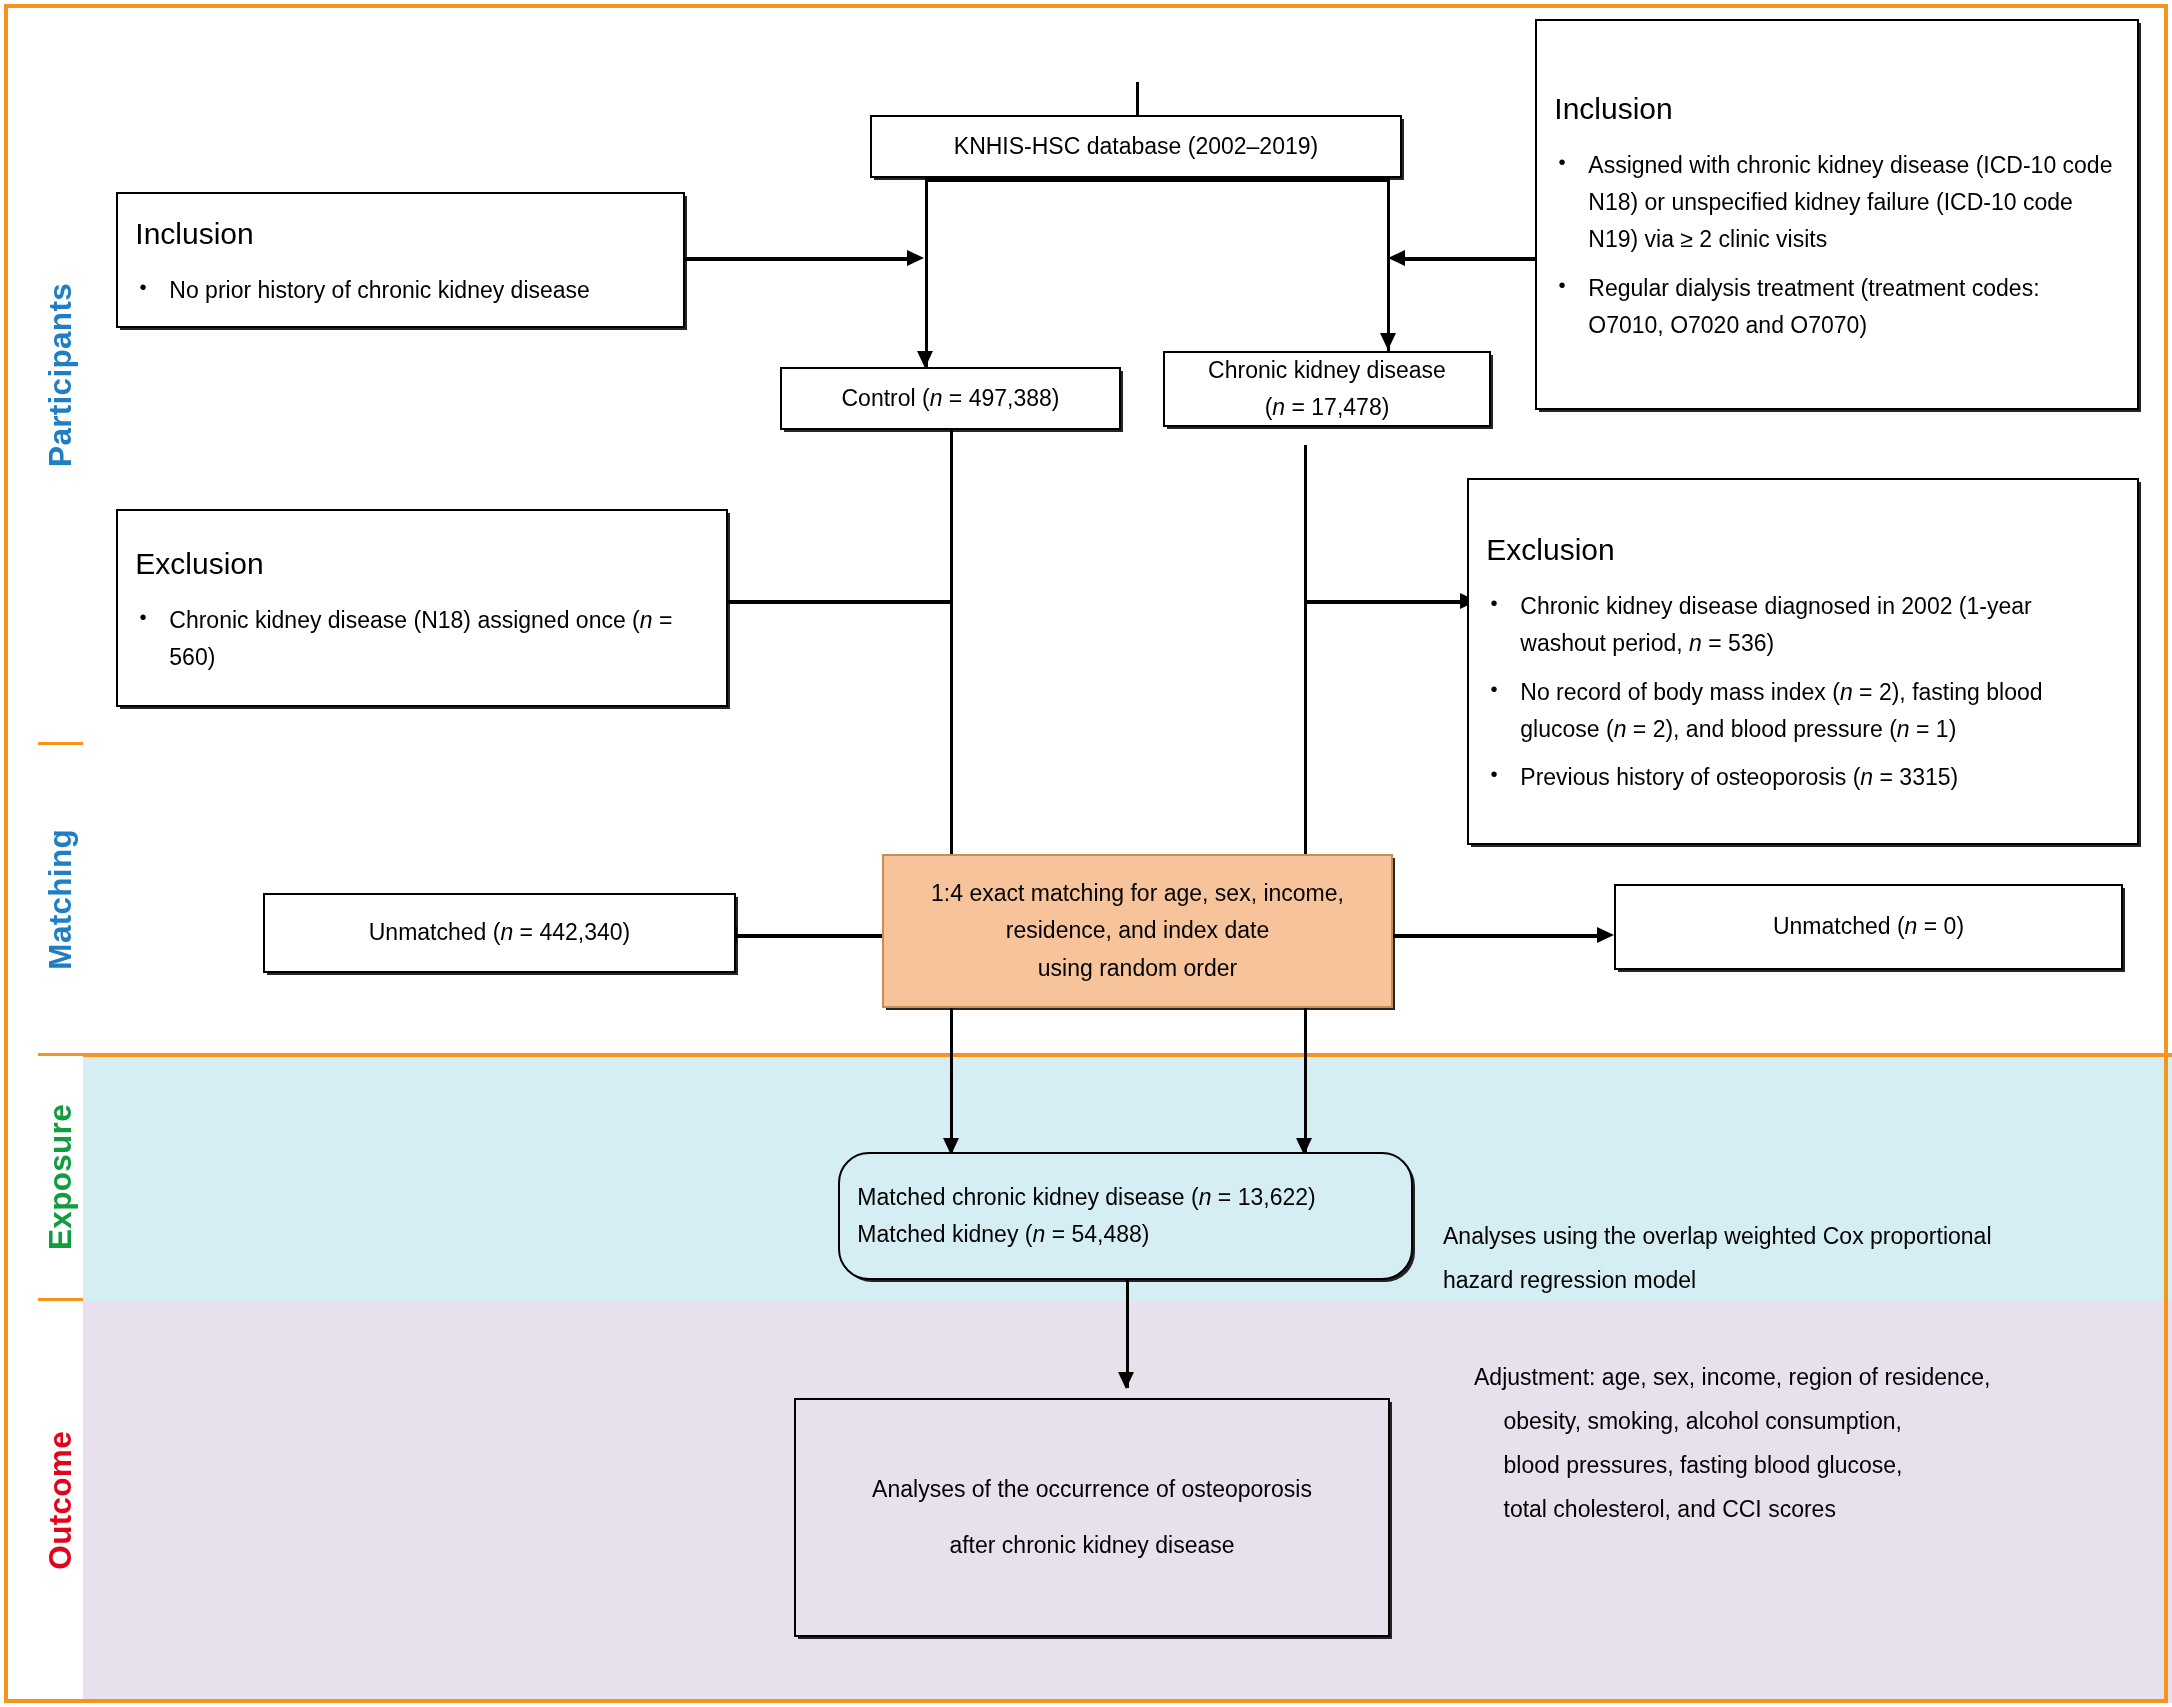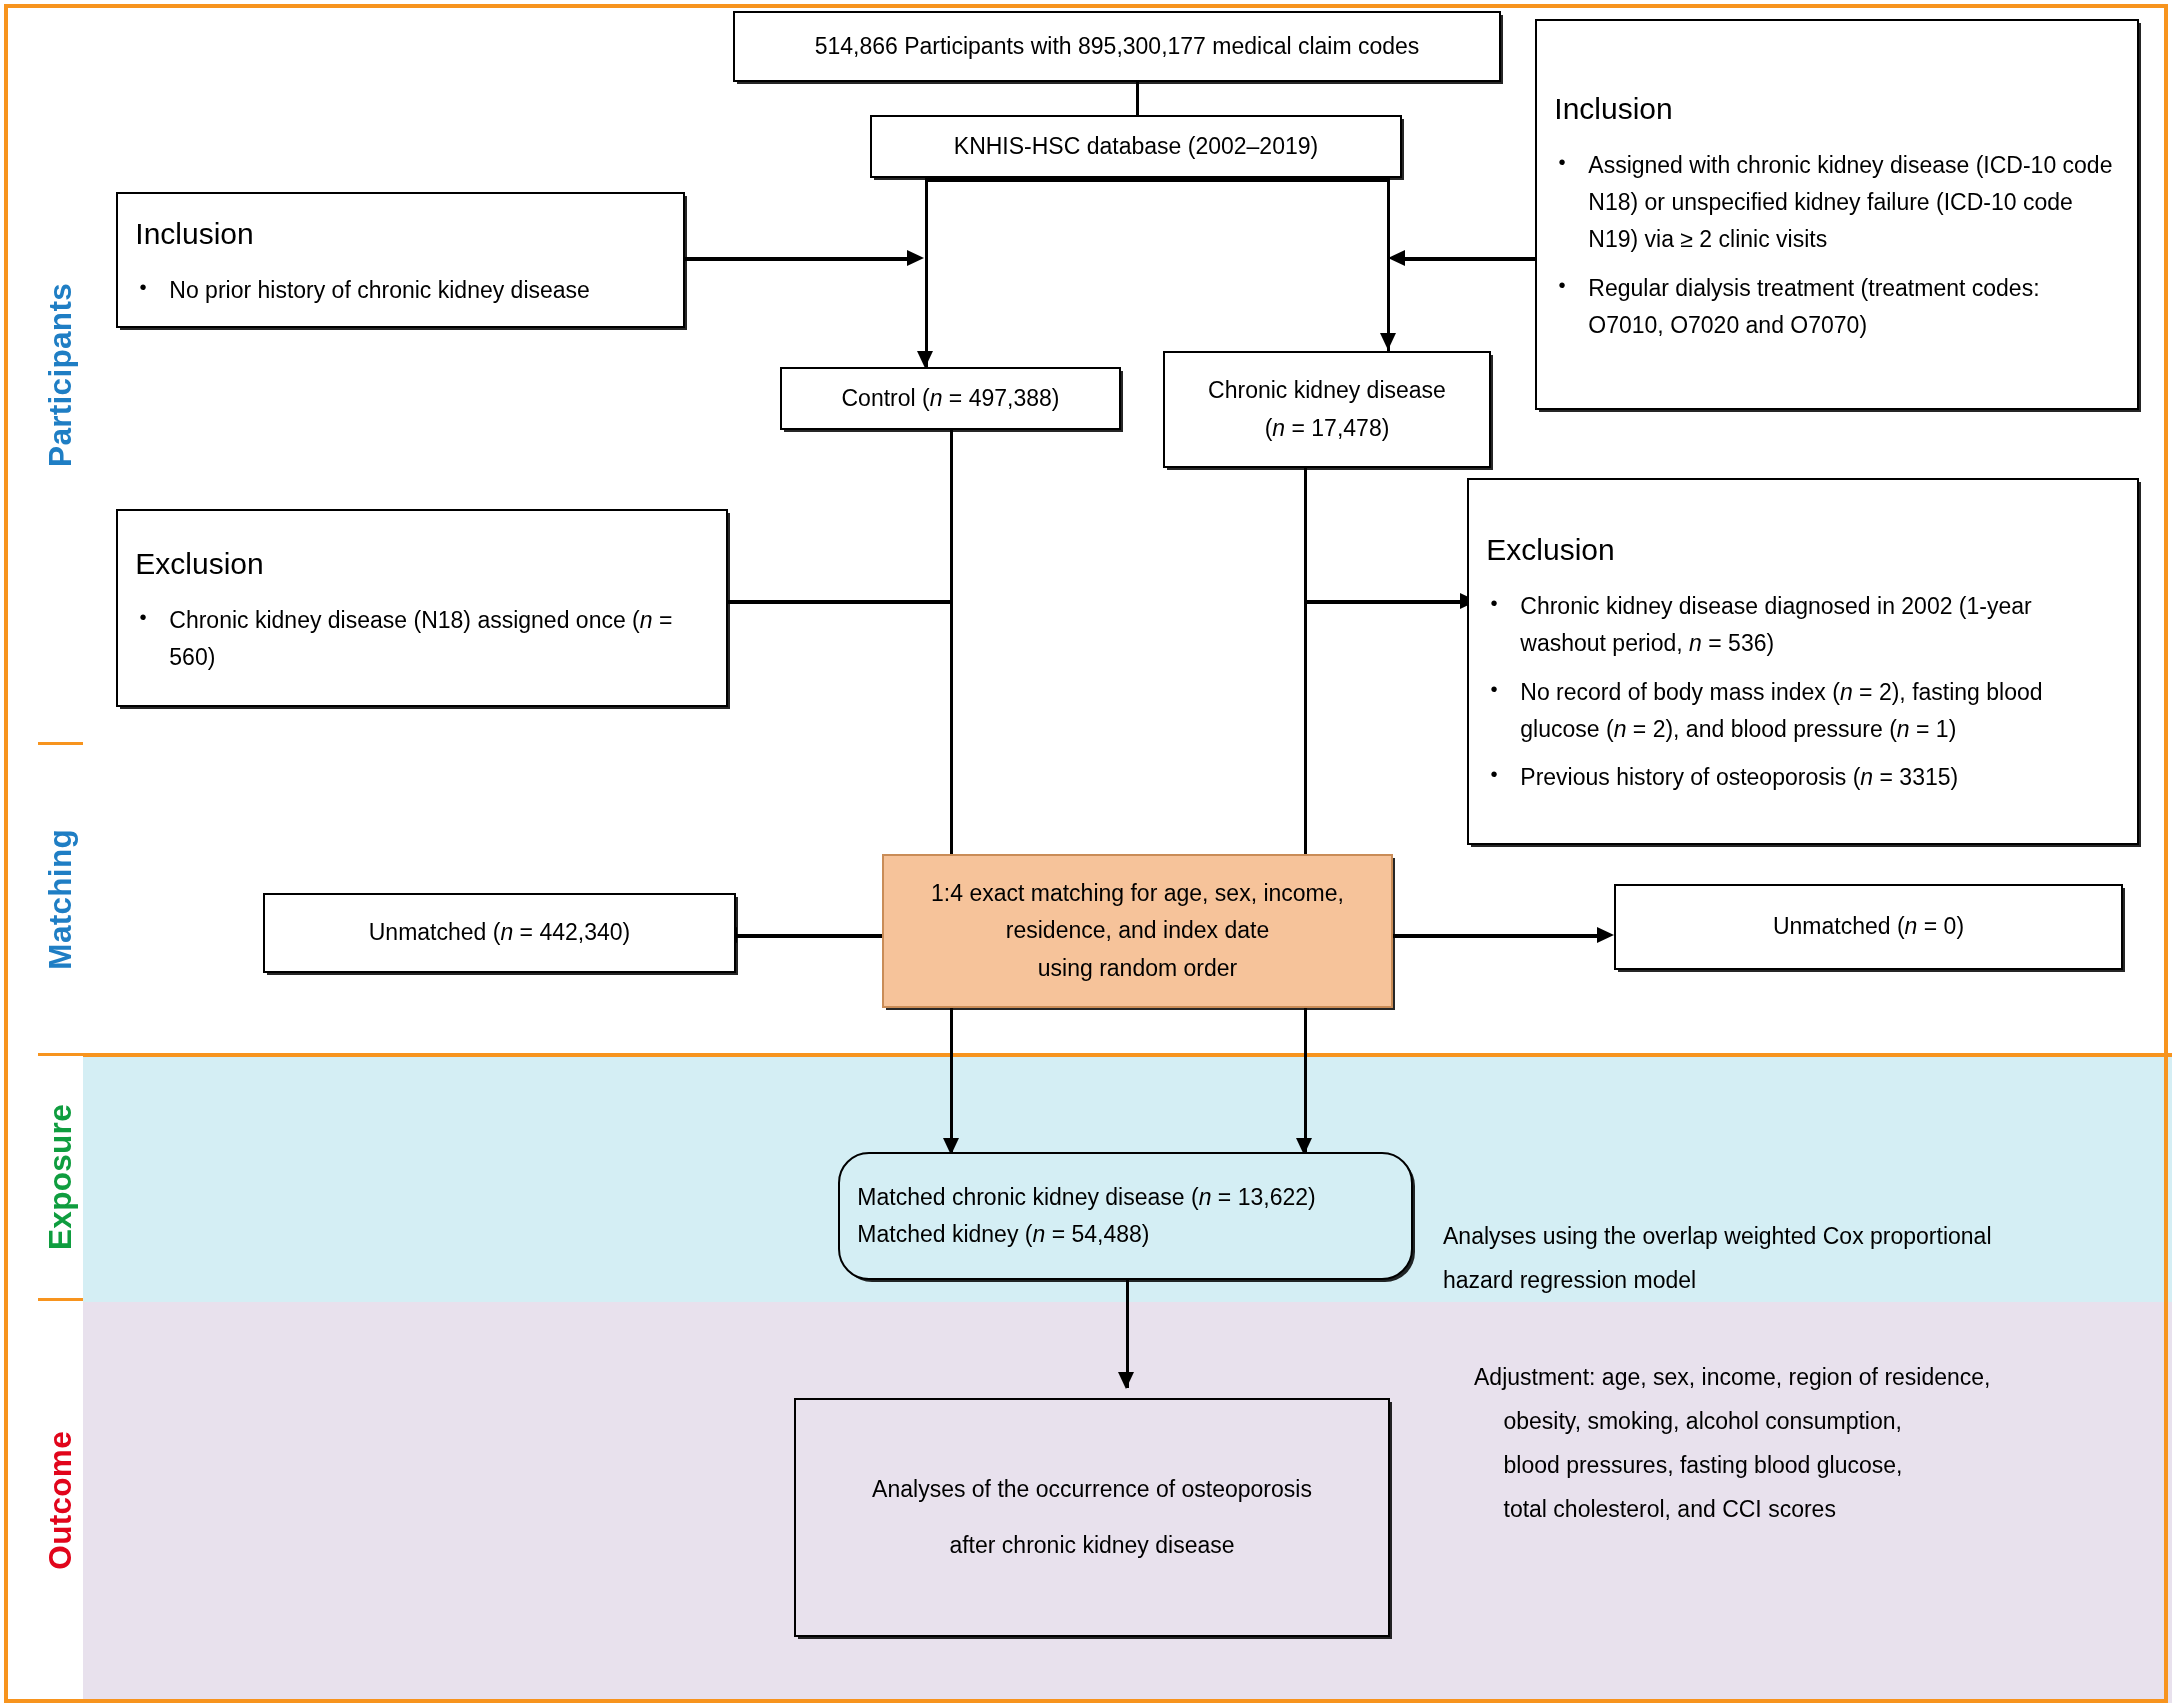--- a/index.html
+++ b/index.html
@@ -127,23 +127,20 @@
 
   <div class="hline thick" style="left:736px;top:934px;width:152px;"></div>
   <div class="arw arw-left" style="left:720px;top:927px;"></div>
 
   <div class="hline thick" style="left:1390px;top:934px;width:212px;"></div>
   <div class="arw arw-right" style="left:1597px;top:927px;"></div>
 
   <div class="vline" style="left:1126px;top:1276px;height:112px;"></div>
   <div class="arw arw-down" style="left:1118px;top:1372px;"></div>
 
-  <div class="box center pad" style="left:733px;top:11.2px;width:768px;height:71px;">
-    <div>514,866 Participants with 895,300,177 medical claim codes</div>
-  </div>
 
   <div class="box center pad" style="left:870px;top:115px;width:532px;height:63px;">
     <div>KNHIS-HSC database (2002–2019)</div>
   </div>
 
   <div class="box pad" style="left:116px;top:192px;width:569px;height:136px;">
     <div class="hdr">Inclusion</div>
     <ul class="bl">
       <li>No prior history of chronic kidney disease</li>
     </ul>
@@ -154,21 +151,21 @@
     <ul class="bl">
       <li>Assigned with chronic kidney disease (ICD-10 code N18) or unspecified kidney failure (ICD-10 code N19) via ≥ 2 clinic visits</li>
       <li>Regular dialysis treatment (treatment codes: O7010, O7020 and O7070)</li>
     </ul>
   </div>
 
   <div class="box center pad" style="left:780px;top:367px;width:341px;height:63px;">
     <div>Control (<em>n</em> = 497,388)</div>
   </div>
 
-  <div class="box center pad" style="left:1163px;top:351px;width:328px;height:117px;">
+  <div class="box center pad" style="left:1163px;top:351px;width:328px;height:76px;">
     <div>Chronic kidney disease</div>
     <div>(<em>n</em> = <span>17,478</span>)</div>
   </div>
 
   <div class="box pad" style="left:116px;top:509px;width:612px;height:198px;">
     <div class="hdr">Exclusion</div>
     <ul class="bl">
       <li>Chronic kidney disease (N18) assigned once (<em>n</em> = 560)</li>
     </ul>
   </div>

